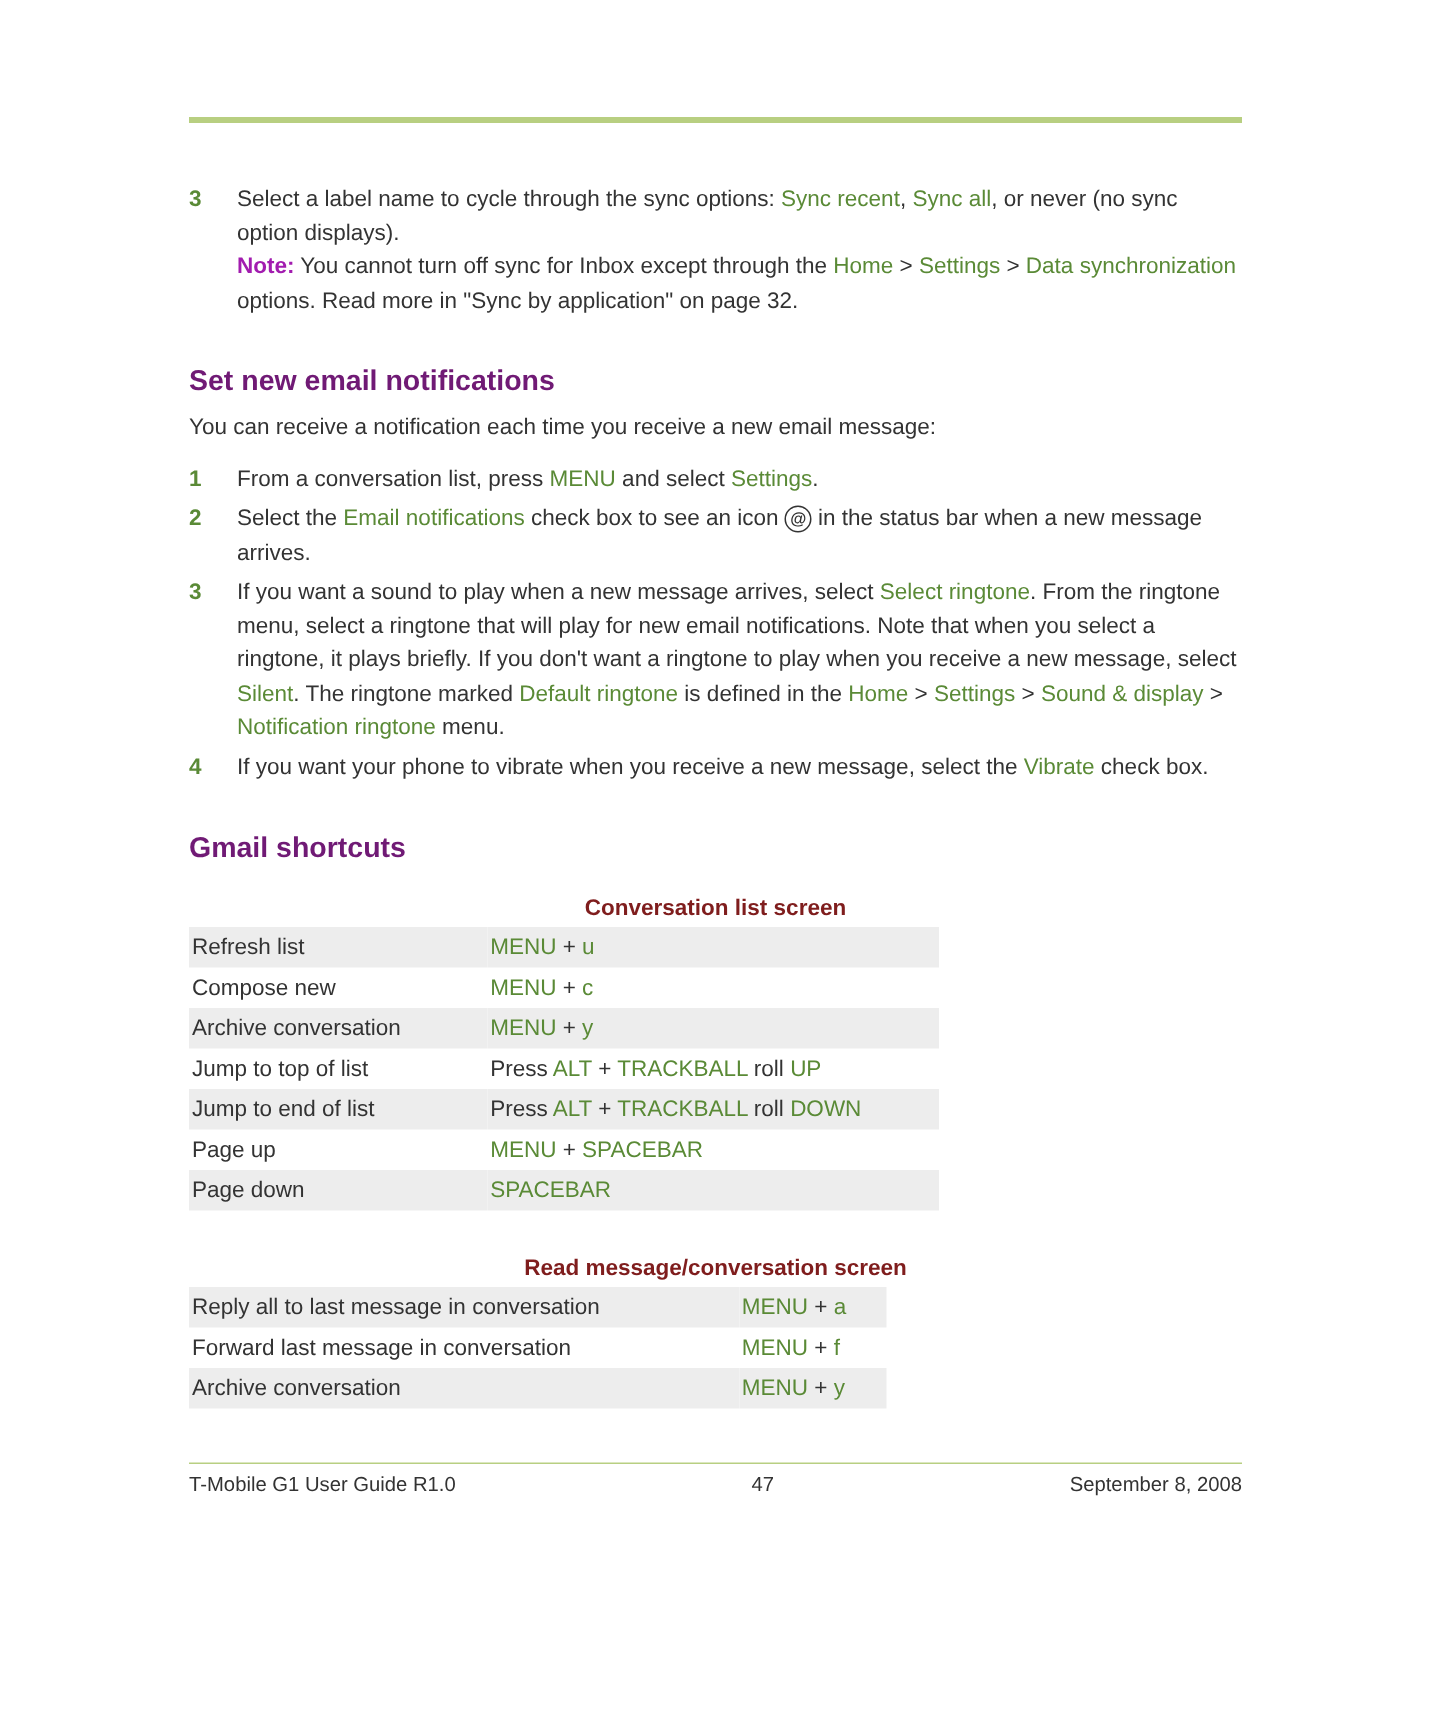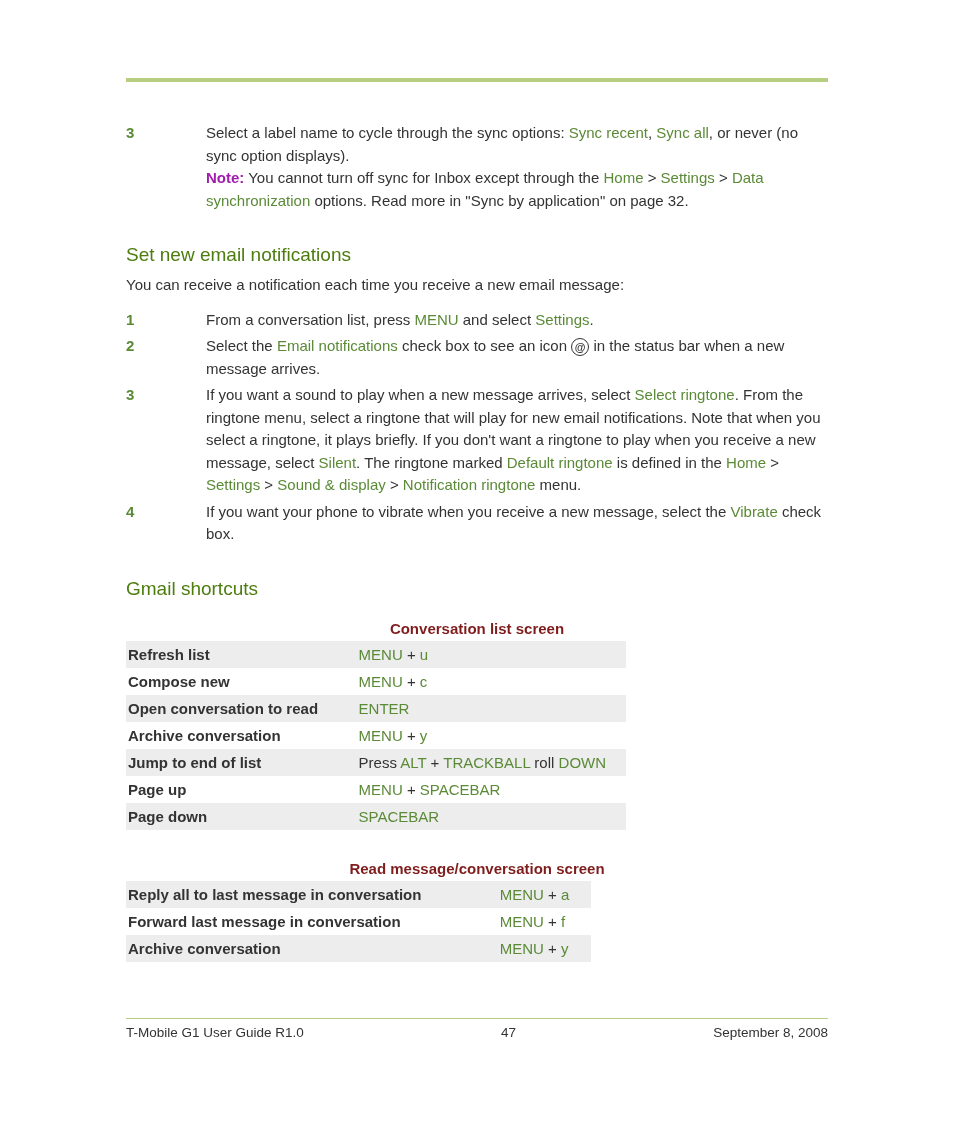--- a/index.html
+++ b/index.html
@@ -26,32 +26,31 @@
     line-height: 1.5;
   }
   .num {
     color: #5a8a36;
     font-weight: bold;
     width: 32px;
     flex-shrink: 0;
   }
   .num-body {
     flex: 1;
-    margin-left: 48px;
   }
   .kw {
     color: #5a8a36;
   }
   .note-label {
     color: #a21caf;
     font-weight: bold;
   }
   h3.section {
-    color: #4d7c0f;
-    font-weight: normal;
+    color: #701a75;
+    font-weight: bold;
     font-size: 19px;
     margin: 32px 0 8px 0;
   }
   p.lead {
     margin: 6px 0 12px 0;
     line-height: 1.5;
   }
   .sub-heading {
     font-weight: bold;
     color: #7f1d1d;
@@ -67,29 +66,28 @@
     padding: 5px 10px 5px 2px;
     vertical-align: middle;
     font-size: 15px;
   }
   table.shortcut tr:nth-child(odd) td {
     background: #ededed;
   }
   table.shortcut td:first-child {
     padding-left: 2px;
     padding-right: 30px;
-    font-weight: bold;
   }
   .footer {
     border-top: 1px solid #b8cf81;
     display: flex;
     justify-content: space-between;
     font-size: 13.5px;
     padding-top: 6px;
-    margin-top: 56px;
+    margin-top: 36px;
   }
   .at-icon {
     display: inline-flex;
     width: 16px;
     height: 16px;
     border: 1.5px solid #333;
     border-radius: 50%;
     font-size: 11px;
     font-weight: bold;
     align-items: center;
@@ -152,26 +150,26 @@
     <tbody>
         <tr>
       <td>Refresh list</td>
       <td><span class="kw">MENU</span><span> + </span><span class="kw">u</span></td>
     </tr>
     <tr>
       <td>Compose new</td>
       <td><span class="kw">MENU</span><span> + </span><span class="kw">c</span></td>
     </tr>
     <tr>
-      <td>Open conversation to read</td>
-      <td><span class="kw">ENTER</span></td>
-    </tr>
-    <tr>
       <td>Archive conversation</td>
       <td><span class="kw">MENU</span><span> + </span><span class="kw">y</span></td>
+    </tr>
+    <tr>
+      <td>Jump to top of list</td>
+      <td><span>Press </span><span class="kw">ALT</span><span> + </span><span class="kw">TRACKBALL</span><span> roll </span><span class="kw">UP</span></td>
     </tr>
     <tr>
       <td>Jump to end of list</td>
       <td><span>Press </span><span class="kw">ALT</span><span> + </span><span class="kw">TRACKBALL</span><span> roll </span><span class="kw">DOWN</span></td>
     </tr>
     <tr>
       <td>Page up</td>
       <td><span class="kw">MENU</span><span> + </span><span class="kw">SPACEBAR</span></td>
     </tr>
     <tr>

